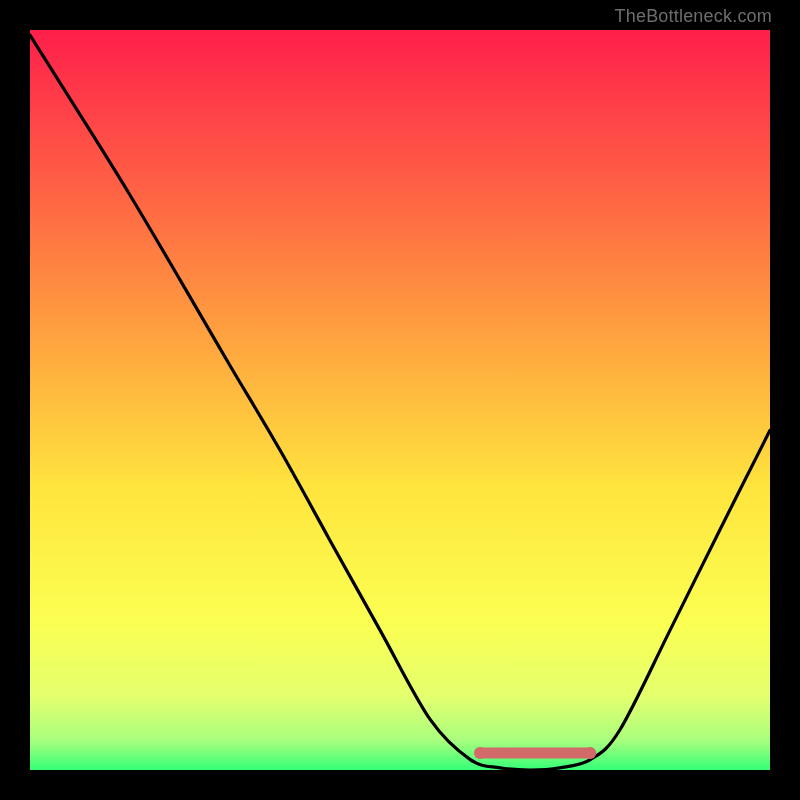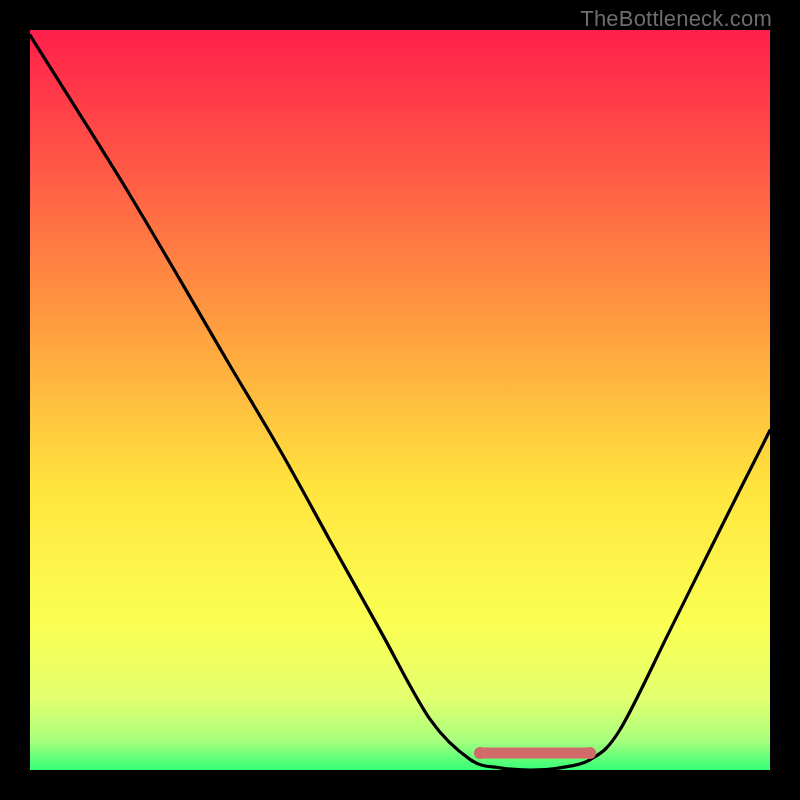--- a/index.html
+++ b/index.html
@@ -1,17 +1,17 @@
 <!DOCTYPE html>
 <html><head>
 <meta charset="utf-8">
 <style>
 html,body{margin:0;padding:0;width:800px;height:800px;background:#000;overflow:hidden;font-family:Arial,Helvetica,sans-serif}
 .wrap{position:relative;width:800px;height:800px}
-.attr{position:absolute;top:6px;right:28px;color:#6d6d6d;font-size:22px;letter-spacing:.2px}
+.attr{position:absolute;top:6px;right:28px;color:#6d6d6d;font-size:18px;letter-spacing:.2px}
 svg{position:absolute;left:0;top:0}
 </style>
 </head>
 <body>
 <div class="wrap">
 
 <div class="attr">TheBottleneck.com</div>
 
 <svg width="800" height="800" viewBox="0 0 800 800">
   <defs>

